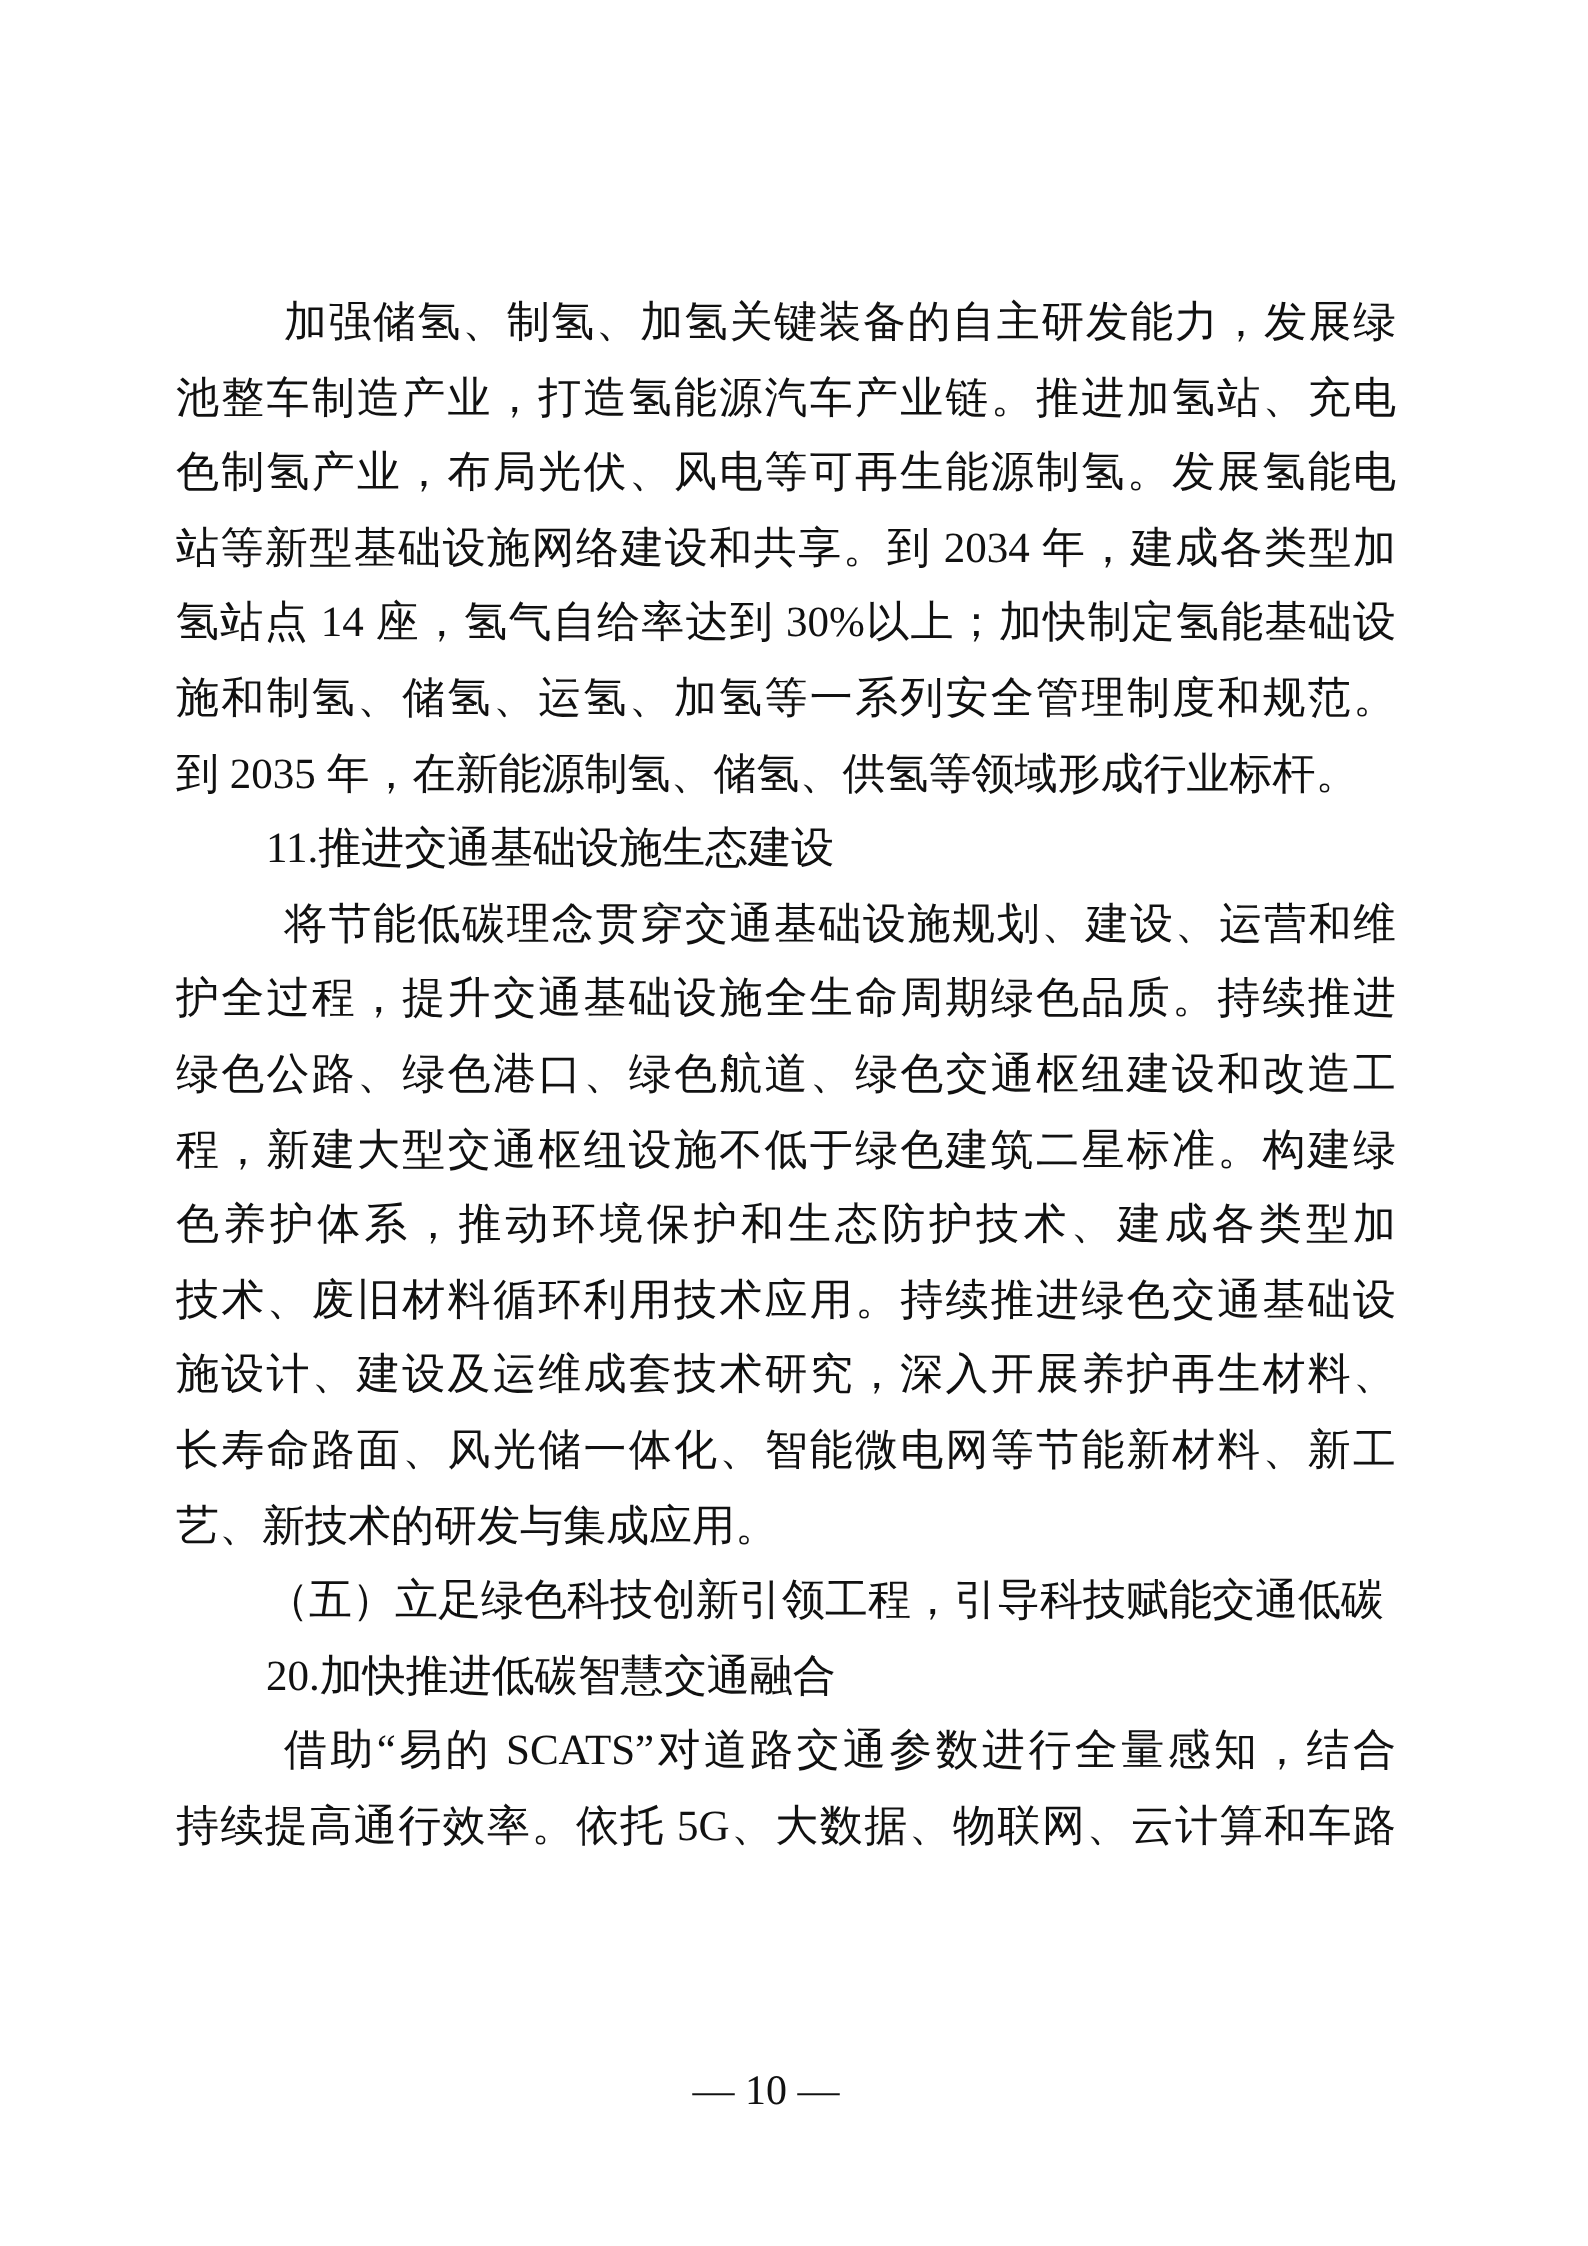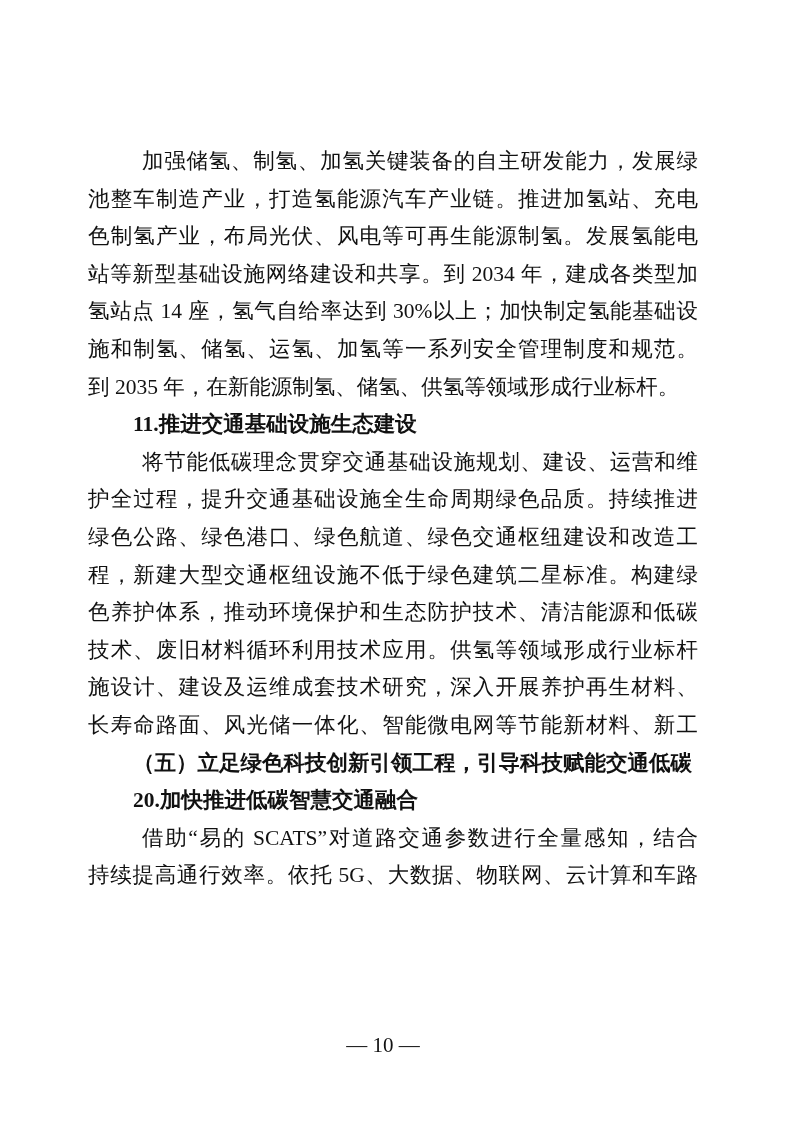--- a/index.html
+++ b/index.html
@@ -32,21 +32,21 @@
   }
   .line.noj {
     text-align: right;
     text-align-last: left;
     white-space: nowrap;
   }
   .line.ind {
     text-indent: 54px;
   }
   .line.hd {
-    font-weight: bold;
+    font-weight: normal;
     text-indent: 45px;
     text-align: left;
     text-align-last: left;
     white-space: nowrap;
   }
   .pagenum {
     position: absolute;
     top: 1032px;
     left: -14px;
     width: 100%;
@@ -75,24 +75,25 @@
 
     <div>
       <div class="line hd">11.推进交通基础设施生态建设</div>
     </div>
 
     <div>
       <div class="line ind">将节能低碳理念贯穿交通基础设施规划、建设、运营和维</div>
       <div class="line">护全过程，提升交通基础设施全生命周期绿色品质。持续推进</div>
       <div class="line">绿色公路、绿色港口、绿色航道、绿色交通枢纽建设和改造工</div>
       <div class="line">程，新建大型交通枢纽设施不低于绿色建筑二星标准。构建绿</div>
-      <div class="line">色养护体系，推动环境保护和生态防护技术、清洁能源和低碳</div>
-      <div class="line">技术、废旧材料循环利用技术应用。供氢等领域形成行业标杆</div>
+      <div class="line">色养护体系，推动环境保护和生态防护技术、建成各类型加</div>
+      <div class="line">技术、废旧材料循环利用技术应用。持续推进绿色交通基础设</div>
       <div class="line">施设计、建设及运维成套技术研究，深入开展养护再生材料、</div>
       <div class="line">长寿命路面、风光储一体化、智能微电网等节能新材料、新工</div>
+      <div class="line noj">艺、新技术的研发与集成应用。</div>
     </div>
 
     <div>
       <div class="line hd">（五）立足绿色科技创新引领工程，引导科技赋能交通低碳</div>
     </div>
 
     <div>
       <div class="line hd">20.加快推进低碳智慧交通融合</div>
     </div>
 

